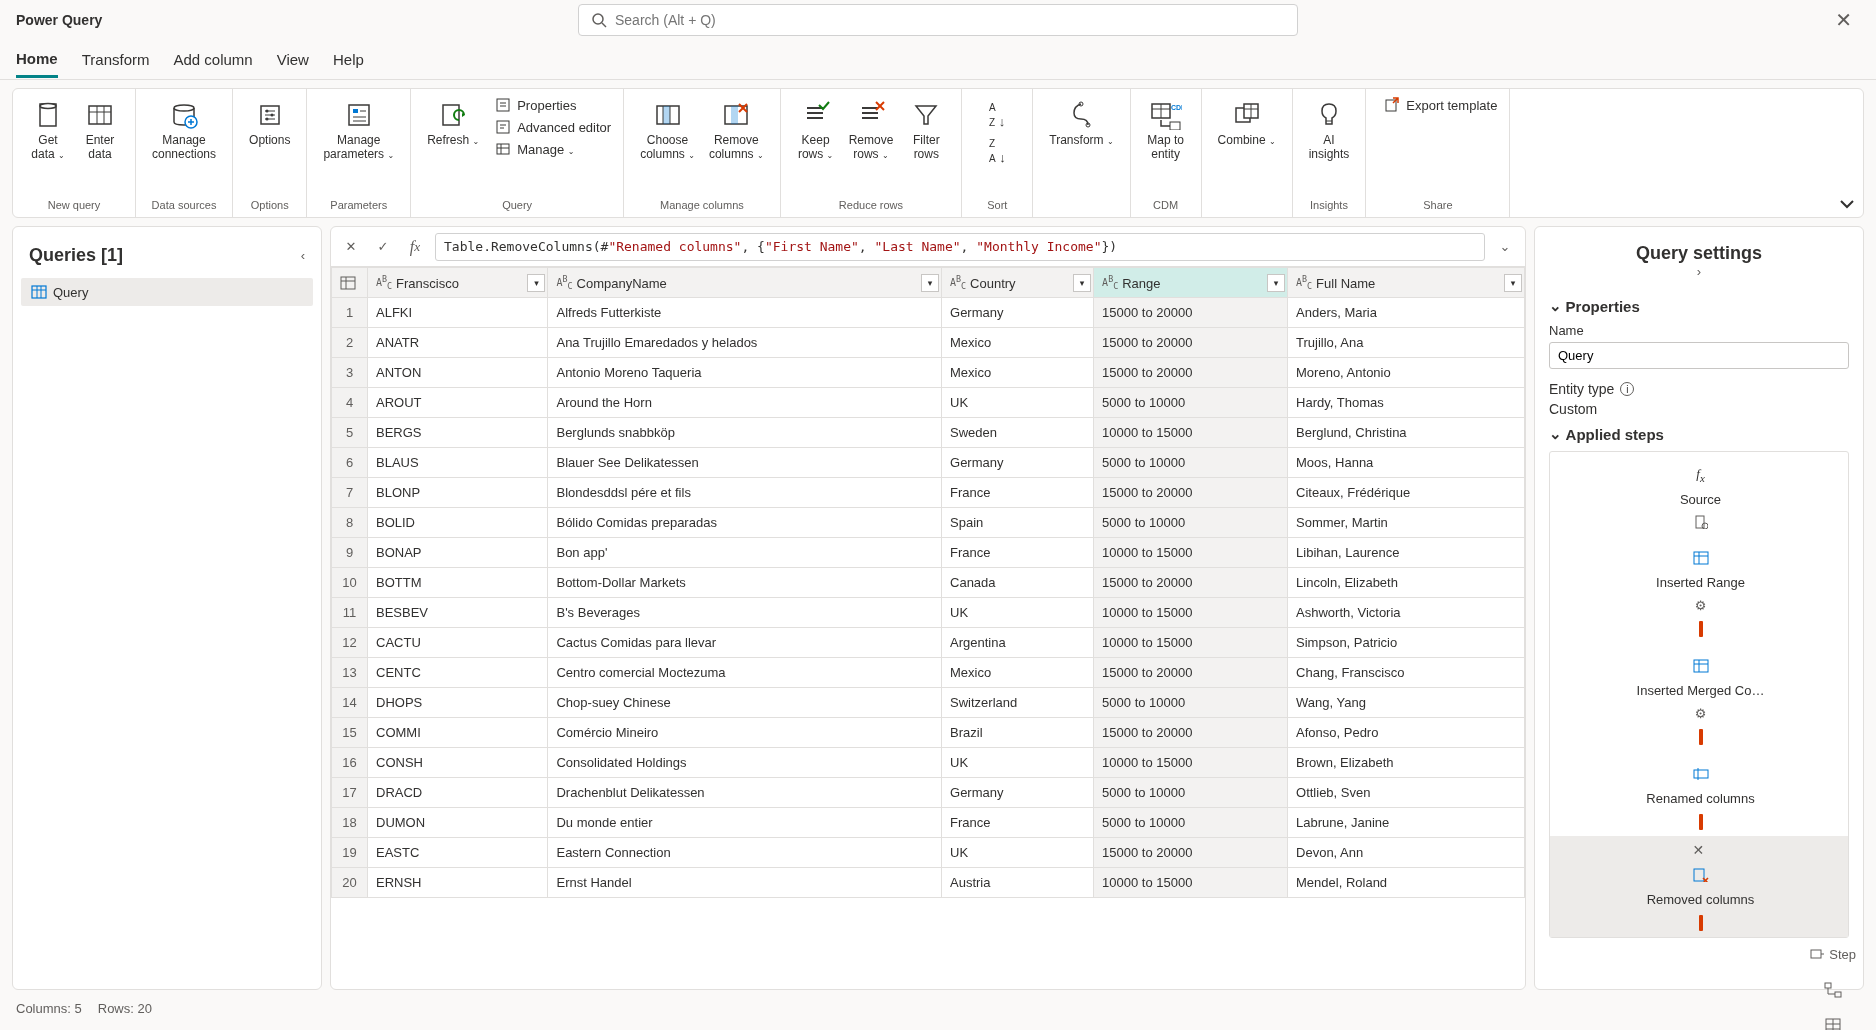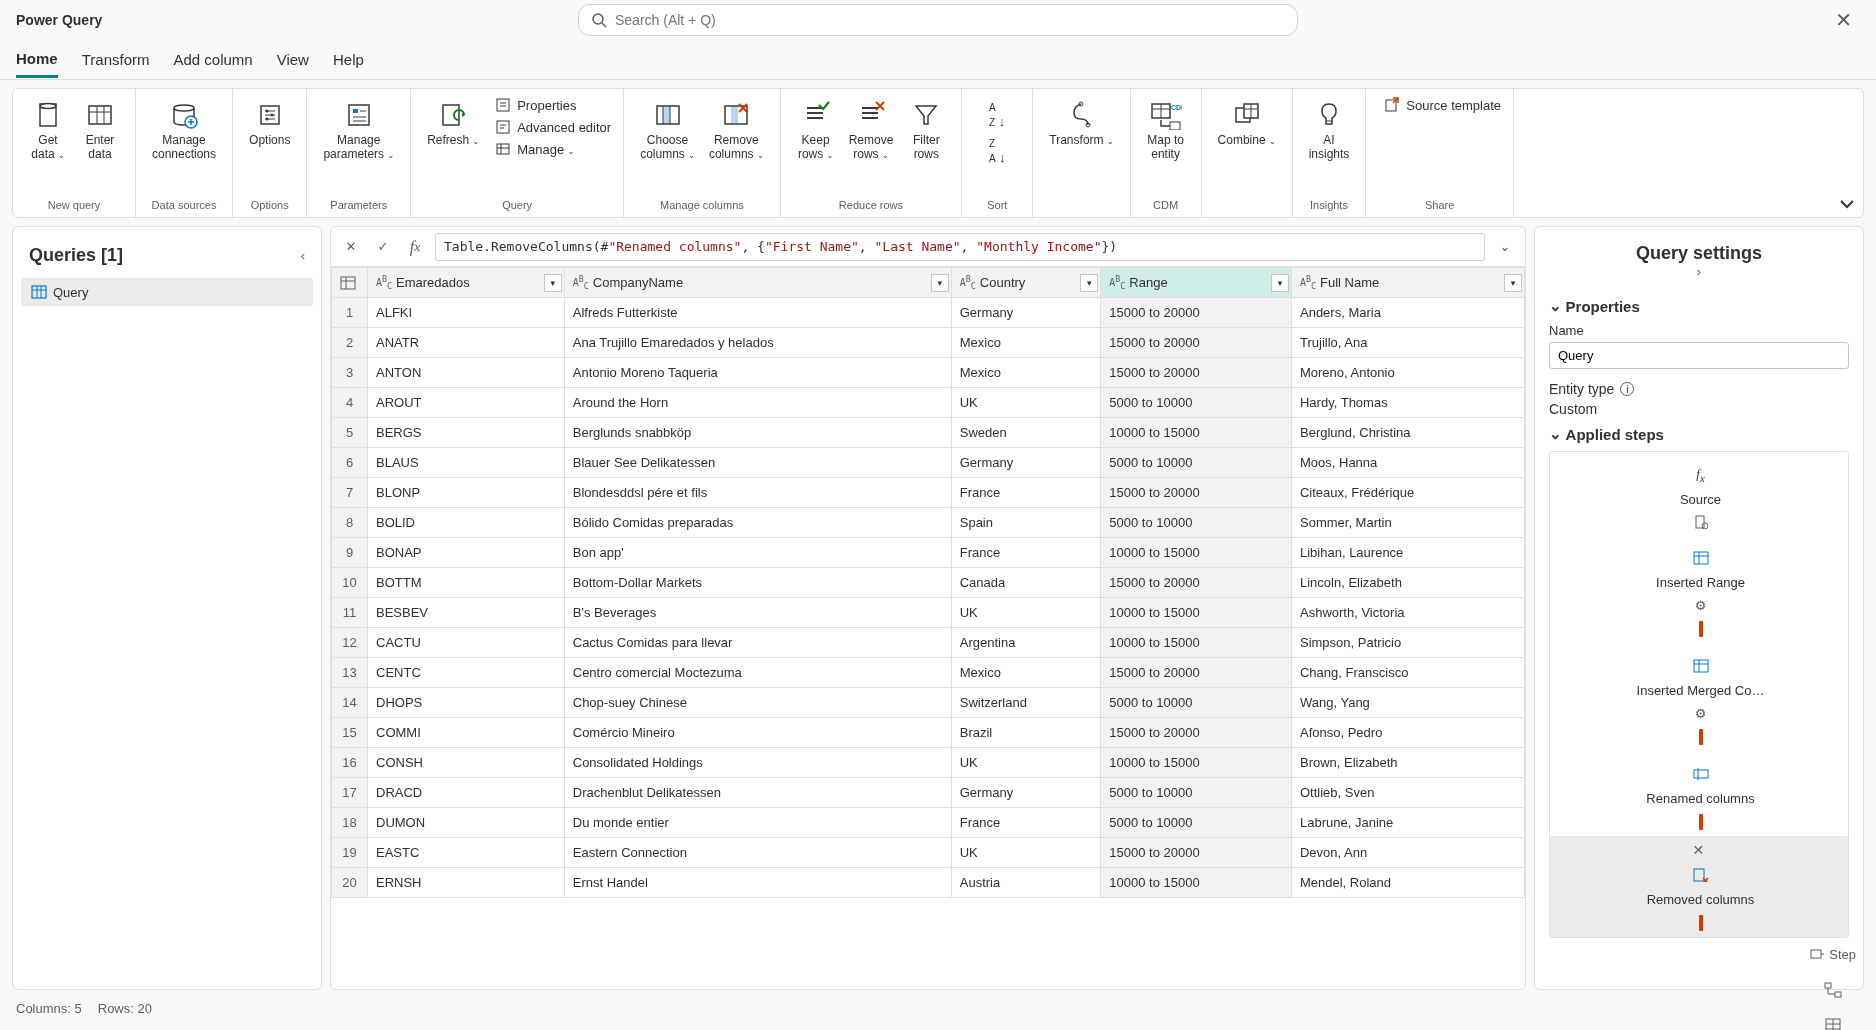--- a/index.html
+++ b/index.html
@@ -1,20 +1,20 @@
 <!DOCTYPE html>
 <html><head>
 <meta charset="utf-8">
 <style>
   * { box-sizing: border-box; margin: 0; padding: 0; }
   body { font-family: 'Segoe UI', sans-serif; font-size: 13px; color: #323130; background: #faf9f8; width: 1876px; height: 1030px; overflow: hidden; }
   
   .titlebar { display: flex; align-items: center; height: 40px; padding: 0 16px; background: #faf9f8; }
   .titlebar-title { font-size: 14px; font-weight: 600; }
-  .searchbox { margin-left: auto; margin-right: auto; display: flex; align-items: center; border: 1px solid #d1d1d1; border-radius: 12px; background: #fff; padding: 4px 12px; width: 720px; height: 32px; position: absolute; left: 50%; transform: translateX(-50%); }
+  .searchbox { margin-left: auto; margin-right: auto; display: flex; align-items: center; border: 1px solid #d1d1d1; border-radius: 4px; background: #fff; padding: 4px 12px; width: 720px; height: 32px; position: absolute; left: 50%; transform: translateX(-50%); }
   .searchbox-icon { color: #605e5c; margin-right: 8px; }
   .searchbox-input { border: none; outline: none; flex: 1; font-size: 14px; color: #605e5c; background: transparent; }
   .close-btn { margin-left: auto; font-size: 20px; color: #605e5c; cursor: pointer; padding: 4px 8px; }
   
   .menubar { display: flex; gap: 24px; padding: 0 16px; height: 40px; align-items: center; border-bottom: 1px solid #e1dfdd; }
   .menu-item { font-size: 15px; color: #323130; cursor: pointer; padding: 8px 0; }
   .menu-item.active { font-weight: 600; border-bottom: 3px solid #038387; color: #323130; }
   
   .ribbon { display: flex; background: #fff; border: 1px solid #e1dfdd; border-radius: 6px; margin: 8px 12px; height: 130px; }
   .ribbon-group { display: flex; flex-direction: column; border-right: 1px solid #e1dfdd; padding: 6px 10px 4px; }
@@ -38,21 +38,21 @@
   .data-panel { flex: 1; background: #fff; border: 1px solid #e1dfdd; border-radius: 6px; display: flex; flex-direction: column; overflow: hidden; }
   .formula-bar { display: flex; align-items: center; height: 40px; border-bottom: 1px solid #e1dfdd; padding: 0 8px; gap: 8px; }
   .formula-btn { width: 24px; height: 24px; display: flex; align-items: center; justify-content: center; cursor: pointer; color: #605e5c; }
   .formula-input { flex: 1; border: 1px solid #d1d1d1; border-radius: 3px; padding: 4px 8px; font-family: Consolas, monospace; font-size: 13px; height: 28px; display: flex; align-items: center; }
   .formula-text .str { color: #a31515; }
   
   .data-table { overflow: auto; }
   .data-table table { border-collapse: collapse; width: 100%; }
   .data-table th { background: #f3f2f1; border: 1px solid #e1dfdd; padding: 4px 8px; text-align: left; font-weight: 400; font-size: 13px; position: relative; height: 30px; }
   .data-table th.selected { background: #d1ede8; }
-  .data-table th .col-header { display: flex; align-items: center; gap: 4px; }
+  .data-table th .col-header { display: flex; align-items: flex-end; gap: 4px; }
   .data-table th .dropdown-btn { position: absolute; right: 2px; top: 50%; transform: translateY(-50%); width: 18px; height: 18px; border: 1px solid #c8c6c4; background: #fff; display: flex; align-items: center; justify-content: center; cursor: pointer; font-size: 9px; }
   .data-table td { border: 1px solid #e1dfdd; padding: 4px 8px; font-size: 13px; height: 30px; }
   .data-table .rownum-col { background: #f3f2f1; text-align: center; width: 36px; color: #605e5c; }
   .data-table .range-col { background: #f3f2f1; }
   .type-icon { font-family: monospace; font-size: 10px; color: #605e5c; }
   
   .settings-panel { width: 330px; background: #fff; border: 1px solid #e1dfdd; border-radius: 6px; padding: 10px 14px; }
   .settings-header { display: flex; justify-content: space-between; align-items: center; padding: 6px 0 10px; flex-direction: column; }
   .settings-title { font-size: 18px; font-weight: 600; }
   .settings-section { margin-top: 8px; }
@@ -364,21 +364,21 @@
     <div class="ribbon-group">
       <div class="ribbon-buttons">
         <div class="ribbon-stack">
           <div class="ribbon-stack-item">
             <span>
               <svg width="16" height="16">
                 <rect x="2" y="3" width="10" height="11" fill="none" stroke="#3b3a39"></rect>
                 <path d="M9 1 L14 1 L14 6 M14 1 L9 6" fill="none" stroke="#d83b01" stroke-width="1.5"></path>
               </svg>
             </span>
-            <span>Source template</span>
+            <span>Export template</span>
           </div>
         </div>
       </div>
       <div class="ribbon-group-label">Share</div>
     </div>
     <div class="ribbon-expand">
       <svg width="16" height="10">
         <path d="M2 2 L8 8 L14 2" fill="none" stroke="#323130" stroke-width="2"></path>
       </svg>
     </div>
@@ -422,21 +422,21 @@
               <th class="rownum-col">
                 <svg width="16" height="14">
                   <rect x="1" y="1" width="14" height="12" fill="none" stroke="#605e5c"></rect>
                   <line x1="1" y1="5" x2="15" y2="5" stroke="#605e5c"></line>
                   <line x1="6" y1="1" x2="6" y2="13" stroke="#605e5c"></line>
                 </svg>
               </th>
               <th>
                 <div class="col-header">
                   <span class="type-icon">A<sup>B</sup><sub>C</sub></span> 
-                  <span>Emaredados</span>
+                  <span>Franscisco</span>
                 </div>
                 <span class="dropdown-btn">▾</span>
               </th>
               <th>
                 <div class="col-header">
                   <span class="type-icon">A<sup>B</sup><sub>C</sub></span> 
                   <span>CompanyName</span>
                 </div>
                 <span class="dropdown-btn">▾</span>
               </th>

